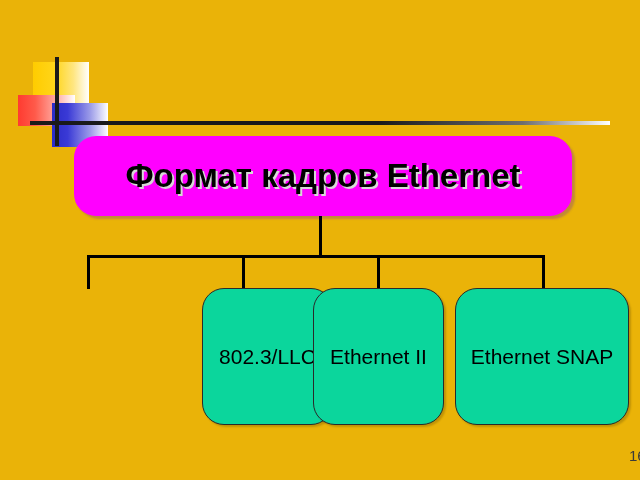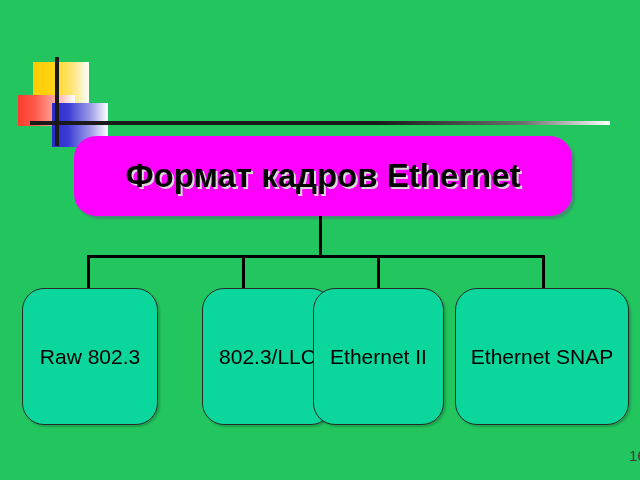--- a/index.html
+++ b/index.html
@@ -10,21 +10,21 @@
     width: 640px;
     height: 480px;
     background: #ffffff;
     font-family: "Liberation Sans", sans-serif;
     overflow: hidden;
   }
   #slide {
     position: relative;
     width: 640px;
     height: 480px;
-    background: #22c55e;
+    background: #eab308;
   }
 
   
   .logo-yellow {
     position: absolute;
     left: 33px;
     top: 62px;
     width: 56px;
     height: 47px;
     background: linear-gradient(to right, #FFCC00 0%, #FFD519 38%, #FFE680 72%, #FFFFFF 100%);
@@ -162,23 +162,20 @@
     <span class="title-text">Формат кадров Ethernet</span>
   </div>
 
   <div class="conn conn-stem"></div>
   <div class="conn conn-bus"></div>
   <div class="conn conn-drop drop1"></div>
   <div class="conn conn-drop drop2"></div>
   <div class="conn conn-drop drop3"></div>
   <div class="conn conn-drop drop4"></div>
 
-  <div class="leaf leaf-1">
-    <span class="leaf-label">Raw 802.3</span>
-  </div>
   <div class="leaf leaf-2">
     <span class="leaf-label">802.3/LLC</span>
   </div>
   <div class="leaf leaf-3">
     <span class="leaf-label">Ethernet II</span>
   </div>
   <div class="leaf leaf-4">
     <span class="leaf-label">Ethernet SNAP</span>
   </div>
 

